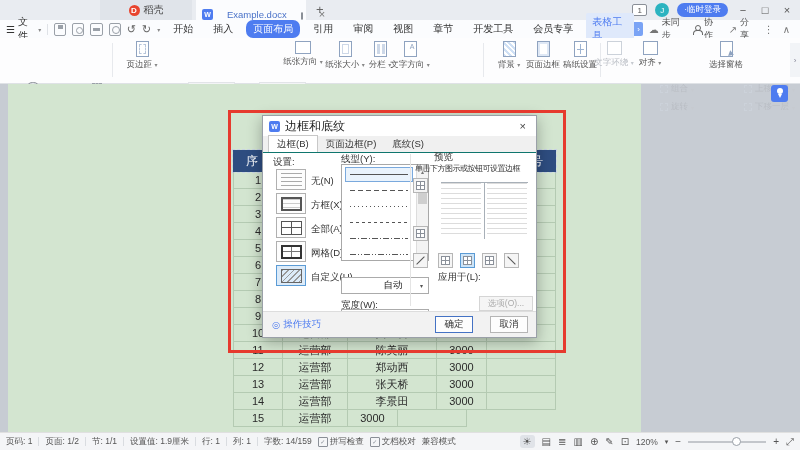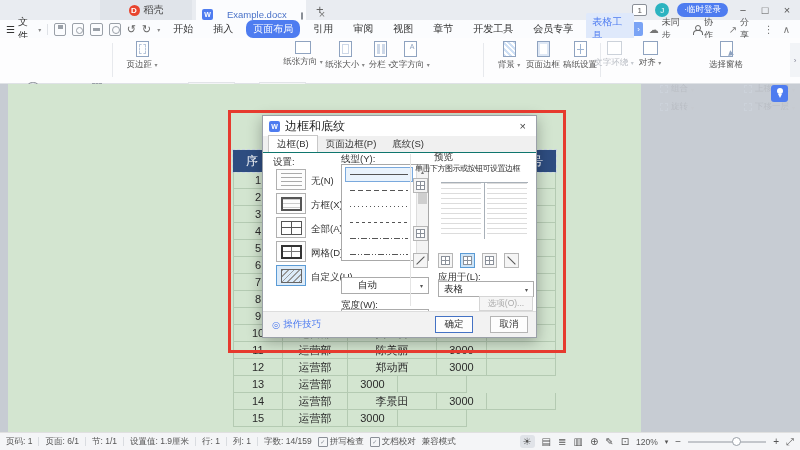--- a/index.html
+++ b/index.html
@@ -125,21 +125,21 @@
 .ls-dot{background:repeating-linear-gradient(90deg,#555 0 1px,transparent 1px 4px)}
 .ls-shortdash{background:repeating-linear-gradient(90deg,#555 0 3px,transparent 3px 6px)}
 .ls-dashdot{background:repeating-linear-gradient(90deg,#555 0 6px,transparent 6px 8px,#555 8px 9px,transparent 9px 11px)}
 .ls-dashdotdot{background:repeating-linear-gradient(90deg,#555 0 6px,transparent 6px 8px,#555 8px 9px,transparent 9px 11px,#555 11px 12px,transparent 12px 14px)}
 .ls-scroll{position:absolute;right:0;top:0;bottom:0;width:12px;background:#f3f3f3;border-left:1px solid #ddd}
 .ls-scroll .arr{height:12px;display:flex;align-items:center;justify-content:center;font-size:6px;color:#777}
 .ls-scroll .thumb{position:absolute;left:1px;right:1px;top:13px;height:26px;background:#cfcfcf}
 .ls-scroll .arr.dn{position:absolute;bottom:0;left:0;right:0}
 .dd{position:absolute;height:17px;border:1px solid #ababab;background:#fff;font-size:9.5px;color:#222;display:flex;align-items:center;padding-left:5px}
 .dd .caret{margin-left:auto;width:13px;align-self:stretch;display:flex;align-items:center;justify-content:center;color:#555;font-size:6px}
-.dd.center{padding-left:16px}
+.dd.center{justify-content:center;padding-left:16px}
 .dd.center .caret{position:absolute;right:0;top:0;bottom:0}
 .wline{width:26px;height:1px;background:#555;margin-left:4px}
 .vsep{position:absolute;left:147px;top:38px;width:1px;height:152px;background:#e4e4e4}
 .pv-hint{position:absolute;left:152px;top:47px;width:118px;font-size:8px;color:#333;letter-spacing:-.5px;white-space:nowrap}
 .pv-box{position:absolute;left:175px;top:63px;width:93px;height:64px;background:#fff}
 .pv-col{position:absolute;top:4px;width:40px;height:55px;background:repeating-linear-gradient(180deg,#dcdcdc 0 1px,transparent 1px 5px)}
 .pv-top{position:absolute;left:3px;top:3px;width:87px;height:1px;background:#a8b0b8}
 .pv-mid{position:absolute;left:46px;top:3px;width:1px;height:57px;background:#a8b0b8}
 .pv-btn{position:absolute;width:15px;height:15px;border:1px solid #b6b6b6;background:#f5f5f5;display:flex;align-items:center;justify-content:center}
 .pv-btn.hl{background:#cde4f7;border-color:#5b9bd5}
@@ -452,20 +452,21 @@
       <div class="trow" style="top:275px">
           <span class="tc tc1">12</span>
           <span class="tc tc2">运营部</span>
           <span class="tc tc3">郑动西</span>
           <span class="tc tc4">3000</span>
           <span class="tc tc5"></span>
         </div>
       <div class="trow" style="top:292px">
           <span class="tc tc1">13</span>
           <span class="tc tc2">运营部</span>
+          <span class="tc tc3">张天桥</span>
           <span class="tc tc4">3000</span>
           <span class="tc tc5"></span>
         </div>
       <div class="trow" style="top:309px">
           <span class="tc tc1">14</span>
           <span class="tc tc2">运营部</span>
           <span class="tc tc3">李景田</span>
           <span class="tc tc4">3000</span>
           <span class="tc tc5"></span>
         </div>
@@ -578,42 +579,38 @@
     <div class="pv-btn hl" style="left:197px;top:137px">
         <span class="bg-glyph"></span>
       </div>
     <div class="pv-btn" style="left:219px;top:137px">
         <span class="bg-glyph"></span>
       </div>
     <div class="pv-btn" style="left:241px;top:137px">
         <span class="bg-diag-dn"></span>
       </div>
     <span class="dlg-label" style="left:175px;top:155px">应用于(L):</span>
-    <div class="dd" style="left:175px;top:165px;width:96px;height:16px">
-      <span>表格</span>
-      <span class="caret">▾</span>
-    </div>
     <div class="opt-disabled">选项(O)...</div>
 
     <div class="dlg-footer">
       <span class="tips-link">
         <span>◎</span>
         <span>操作技巧</span>
       </span>
       <div class="btn btn-ok">确定</div>
       <div class="btn btn-cancel">取消</div>
     </div>
   </div>
 
   <div class="red-rect"></div>
 
   <div class="statusbar">
     <span class="sb-item">页码: 1</span>
     <span class="sb-sep"></span>
-    <span class="sb-item">页面: 6/1</span>
+    <span class="sb-item">页面: 1/2</span>
     <span class="sb-sep"></span>
     <span class="sb-item">节: 1/1</span>
     <span class="sb-sep"></span>
     <span class="sb-item">设置值: 1.9厘米</span>
     <span class="sb-sep"></span>
     <span class="sb-item">行: 1</span>
     <span class="sb-sep"></span>
     <span class="sb-item">列: 1</span>
     <span class="sb-sep"></span>
     <span class="sb-item">字数: 14/159</span>

